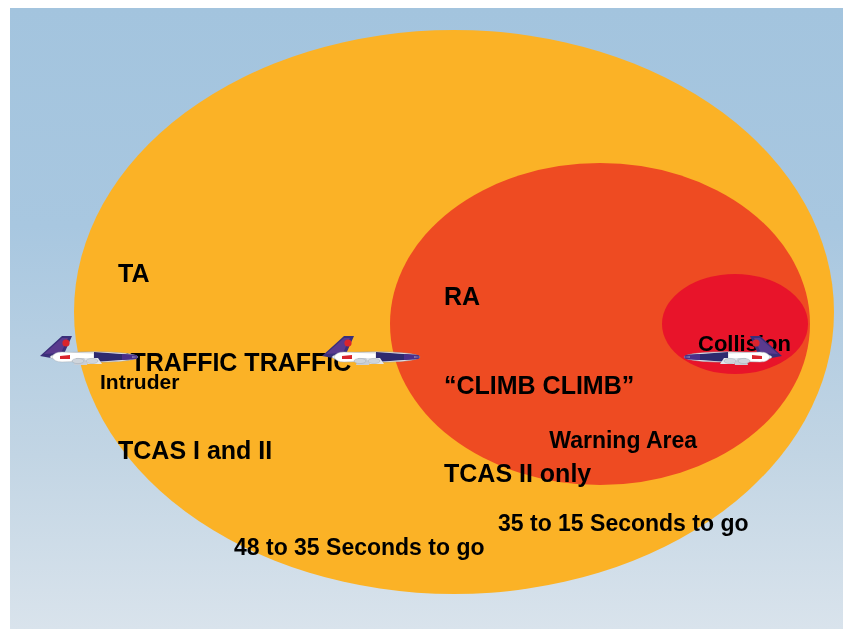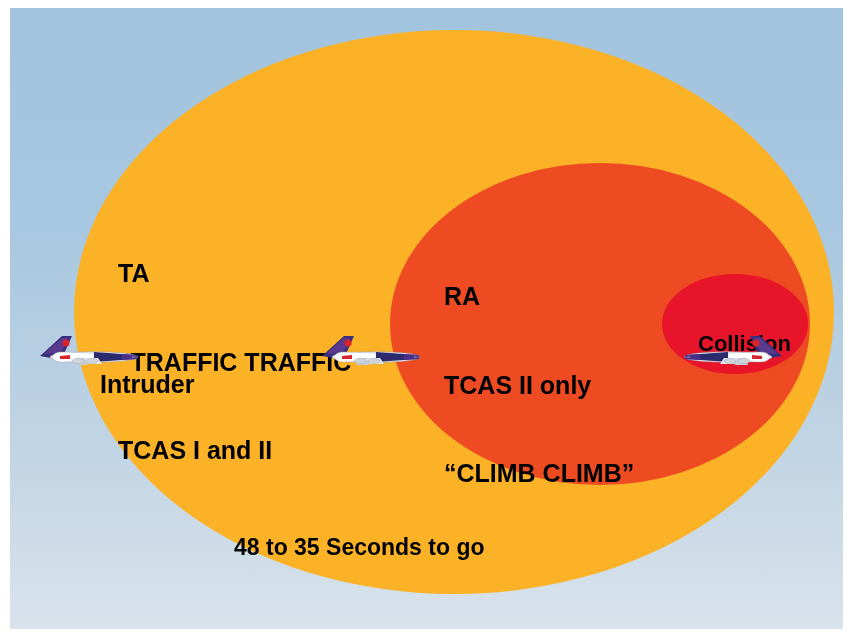--- a/index.html
+++ b/index.html
@@ -64,21 +64,21 @@
     font-size: 25px;
   }
   #ra-block {
     left: 434px;
     top: 215px;
     font-size: 25px;
   }
   #intruder-label {
     left: 90px;
     top: 362px;
-    font-size: 25px;
+    font-size: 21px;
   }
   #collision-label {
     left: 688px;
     top: 272px;
     font-size: 22px;
     text-align: center;
     line-height: 1.15;
   }
   #warning-block {
     left: 488px;
@@ -112,22 +112,22 @@
     <div class="ellipse" id="collision-ellipse"></div>
 
     <div class="label" id="ta-block">
       <div>TA</div>
       <div>“TRAFFIC TRAFFIC”</div>
       <div>TCAS I and II</div>
     </div>
 
     <div class="label" id="ra-block">
       <div>RA</div>
+      <div>“CLIMB CLIMB”</div>
       <div>TCAS II only</div>
-      <div>“CLIMB CLIMB”</div>
     </div>
 
     <div class="plane" style="left:22px; top:322px;">
       <svg width="108" height="42" viewBox="0 0 108 42" xmlns="http://www.w3.org/2000/svg">
         <path d="M8 26 L30 6 L40 6 L32 24 L54 23 L54 28 L30 30 Z" fill="#3a2f7a"></path>
         <path d="M12 24 L30 8 L36 8 L29 23 Z" fill="#5a3a8e"></path>
         <ellipse cx="62" cy="27" rx="44" ry="5.2" fill="#fdfdfd" stroke="#9aa3ad" stroke-width="0.6"></ellipse>
         <path d="M20 27 Q22 22 30 22 L62 23 L62 31 L30 32 Q22 32 20 27 Z" fill="#ffffff" stroke="#aab2bb" stroke-width="0.5"></path>
         <path d="M62 22 L104 25 Q107 27 104 29 L62 32 Z" fill="#2e2a6e"></path>
         <path d="M90 24 L104 25 Q107 27 104 29 L90 30 Z" fill="#4b2f8a"></path>
@@ -176,19 +176,23 @@
         <path d="M44 28 L58 28 L55 35 L42 35 Z" fill="#c9ced6"></path>
         <path d="M52 28 L66 28 L70 34 L56 34 Z" fill="#e3e7ec"></path>
         <ellipse cx="46" cy="31" rx="6" ry="2.6" fill="#cfd5dc" stroke="#9aa3ad" stroke-width="0.4"></ellipse>
         <ellipse cx="60" cy="31" rx="6" ry="2.6" fill="#cfd5dc" stroke="#9aa3ad" stroke-width="0.4"></ellipse>
         <path d="M28 26 L38 25 L38 29 L28 29 Z" fill="#d9242c"></path>
         <circle cx="34" cy="13" r="3.6" fill="#d9242c"></circle>
         <path d="M100 26.5 L106 27 L100 27.6 Z" fill="#b8bfc7"></path>
       </svg>
     </div>
 
+    <div class="label" id="warning-block">
+      <div>Warning Area</div>
+      <div>35 to 15 Seconds to go</div>
+    </div>
 
     <div class="label" id="caution-block">
       <div>48 to 35 Seconds to go</div>
     </div>
 
   </div>
 </div>
 
 </body></html>

